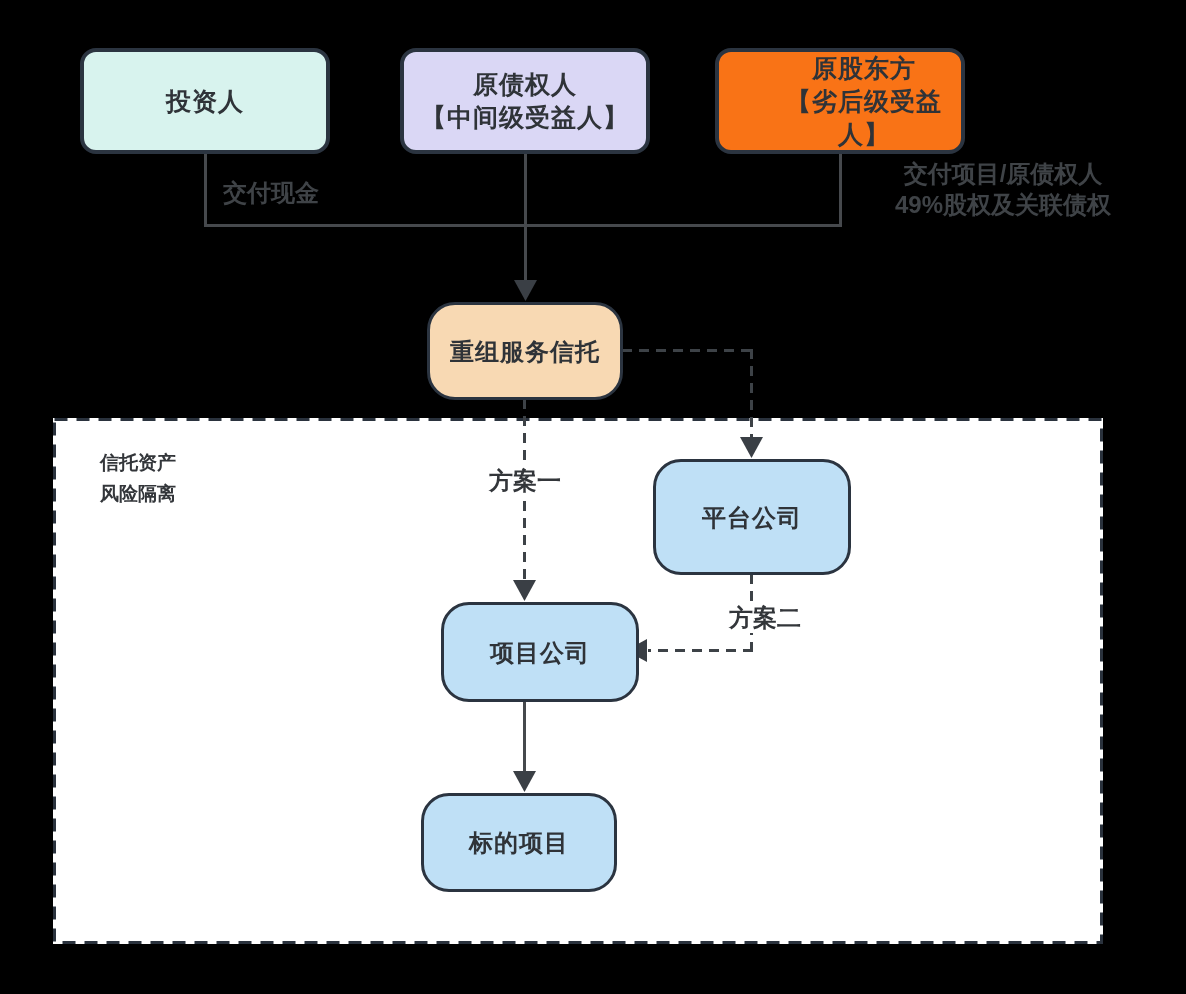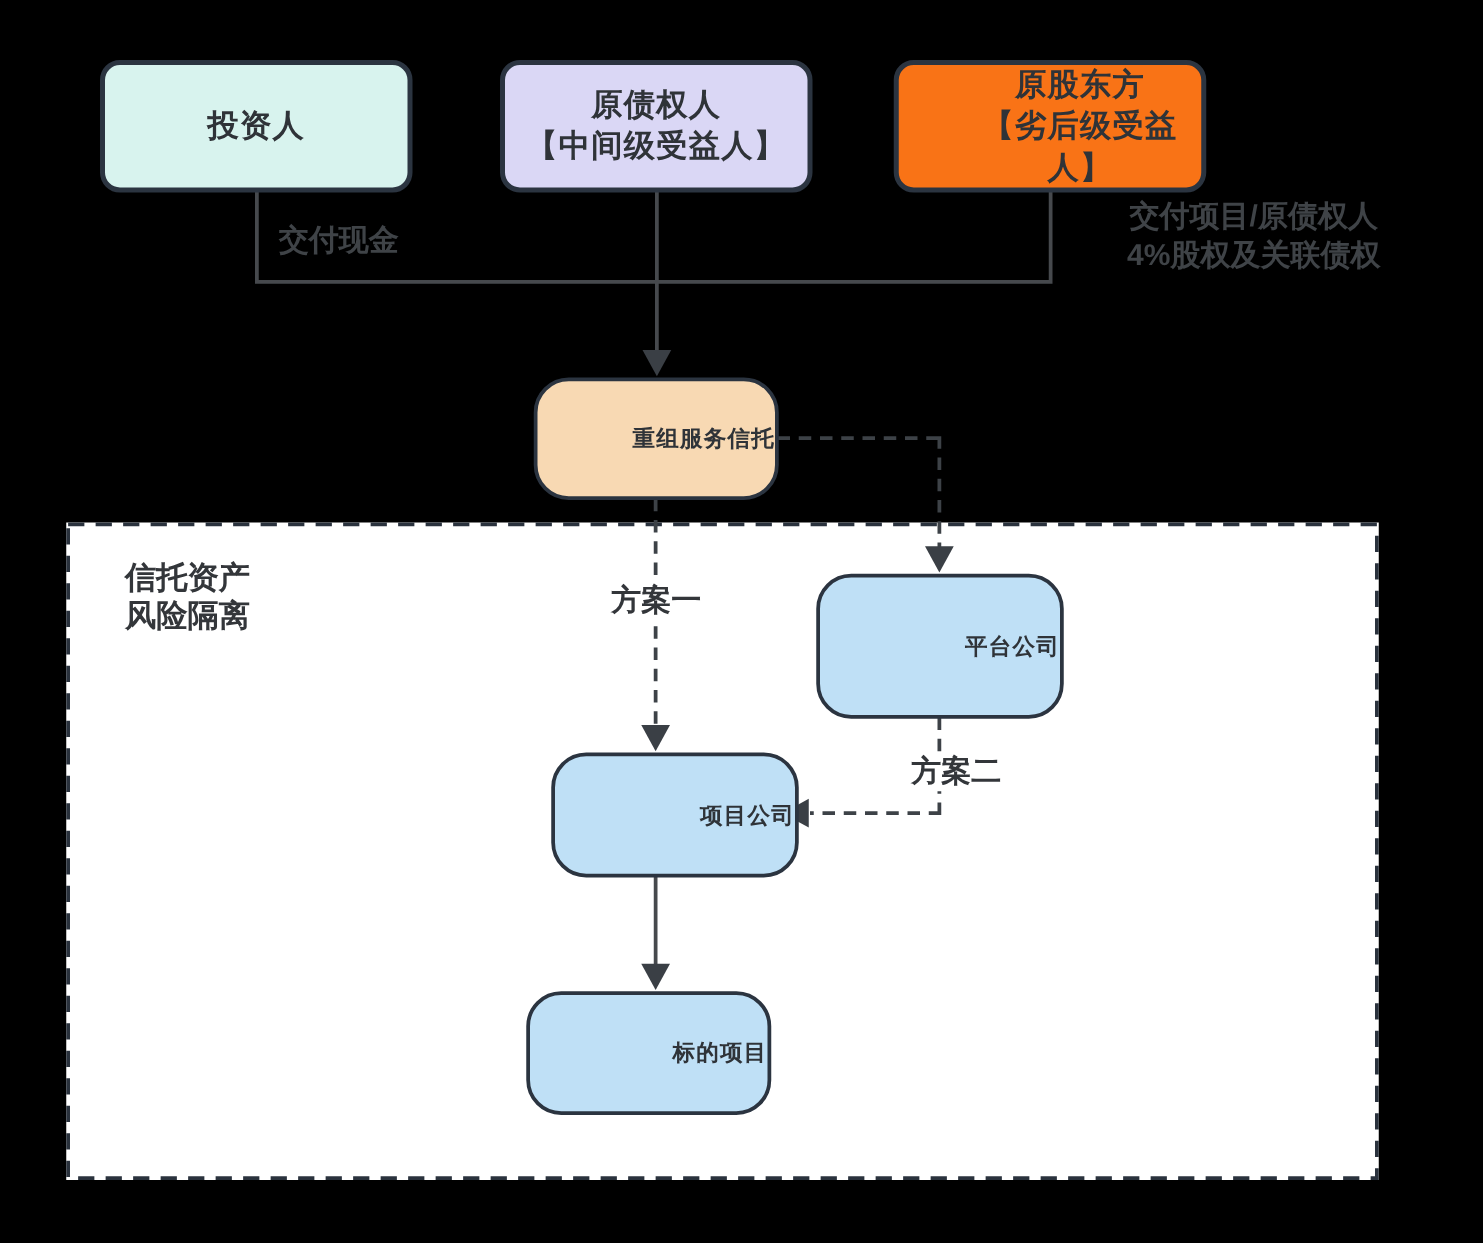--- a/index.html
+++ b/index.html
@@ -34,21 +34,21 @@
     justify-content: center;
     text-align: center;
     border-radius: 16px;
     border: 4px solid #2b3440;
     color: #2f3338;
     font-weight: 700;
     font-size: 25px;
     line-height: 33px;
     letter-spacing: 1px;
   }
-  .node.small { border-width: 3px; font-size: 18px; border-radius: 28px; align-items: flex-end; }
+  .node.small { border-width: 3px; font-size: 24px; border-radius: 28px; }
   .node-investor    { left: 80px;  top: 48px;  width: 250px; height: 106px; background: #d8f3ee; }
   .node-creditor    { left: 400px; top: 48px;  width: 250px; height: 106px; background: #dad7f5; }
   .node-shareholder { left: 715px; top: 48px;  width: 250px; height: 106px; background: #f97316; padding-left: 48px; }
   .node-trust       { left: 427px; top: 302px; width: 196px; height: 98px;  background: #f8d9b3; }
   .node-platform    { left: 653px; top: 459px; width: 198px; height: 116px;  background: #bfe0f6; }
   .node-project     { left: 425px; top: 602px; width: 198px; height: 100px; background: #bfe0f6; margin-left: 16px; }
   .node-target      { left: 421px; top: 793px; width: 196px; height: 99px;  background: #bfe0f6; }
   
   .edge-label {
     position: absolute;
@@ -59,21 +59,21 @@
     white-space: nowrap;
   }
   .lbl-cash   { left: 223px; top: 177px; }
   .lbl-debt   { left: 497px; top: 158px; width: 240px; text-align: center; }
   .lbl-equity { left: 860px; top: 158px; width: 286px; text-align: center; }
   
   .inner-label {
     position: absolute;
     color: #33363a;
     font-weight: 700;
-    font-size: 25px;
+    font-size: 19px;
     line-height: 31px;
     white-space: nowrap;
   }
   .lbl-isolation { left: 100px; top: 447px; }
   .lbl-plan1 { left: 475px; top: 465px; width: 100px; text-align: center; background: #ffffff; font-size: 24px; }
   .lbl-plan2 { left: 701px; top: 602px; width: 100px; text-align: right; background: #ffffff; font-size: 24px; }
 </style>
 </head>
 <body>
 
@@ -111,21 +111,21 @@
     <span>【中间级受益人】</span>
   </div>
   <div class="node node-shareholder">
     <span>原股东方</span>
     <span>【劣后级受益人】</span>
   </div>
 
   <div class="edge-label lbl-cash">交付现金</div>
   <div class="edge-label lbl-equity">
     <div>交付项目/原债权人</div>
-    <div>4%股权及关联债权</div>
+    <div>49%股权及关联债权</div>
   </div>
 
   <div class="node small node-trust">
     <span>重组服务信托</span>
   </div>
 
   <div class="inner-label lbl-isolation">
     <div>信托资产</div>
     <div>风险隔离</div>
   </div>

